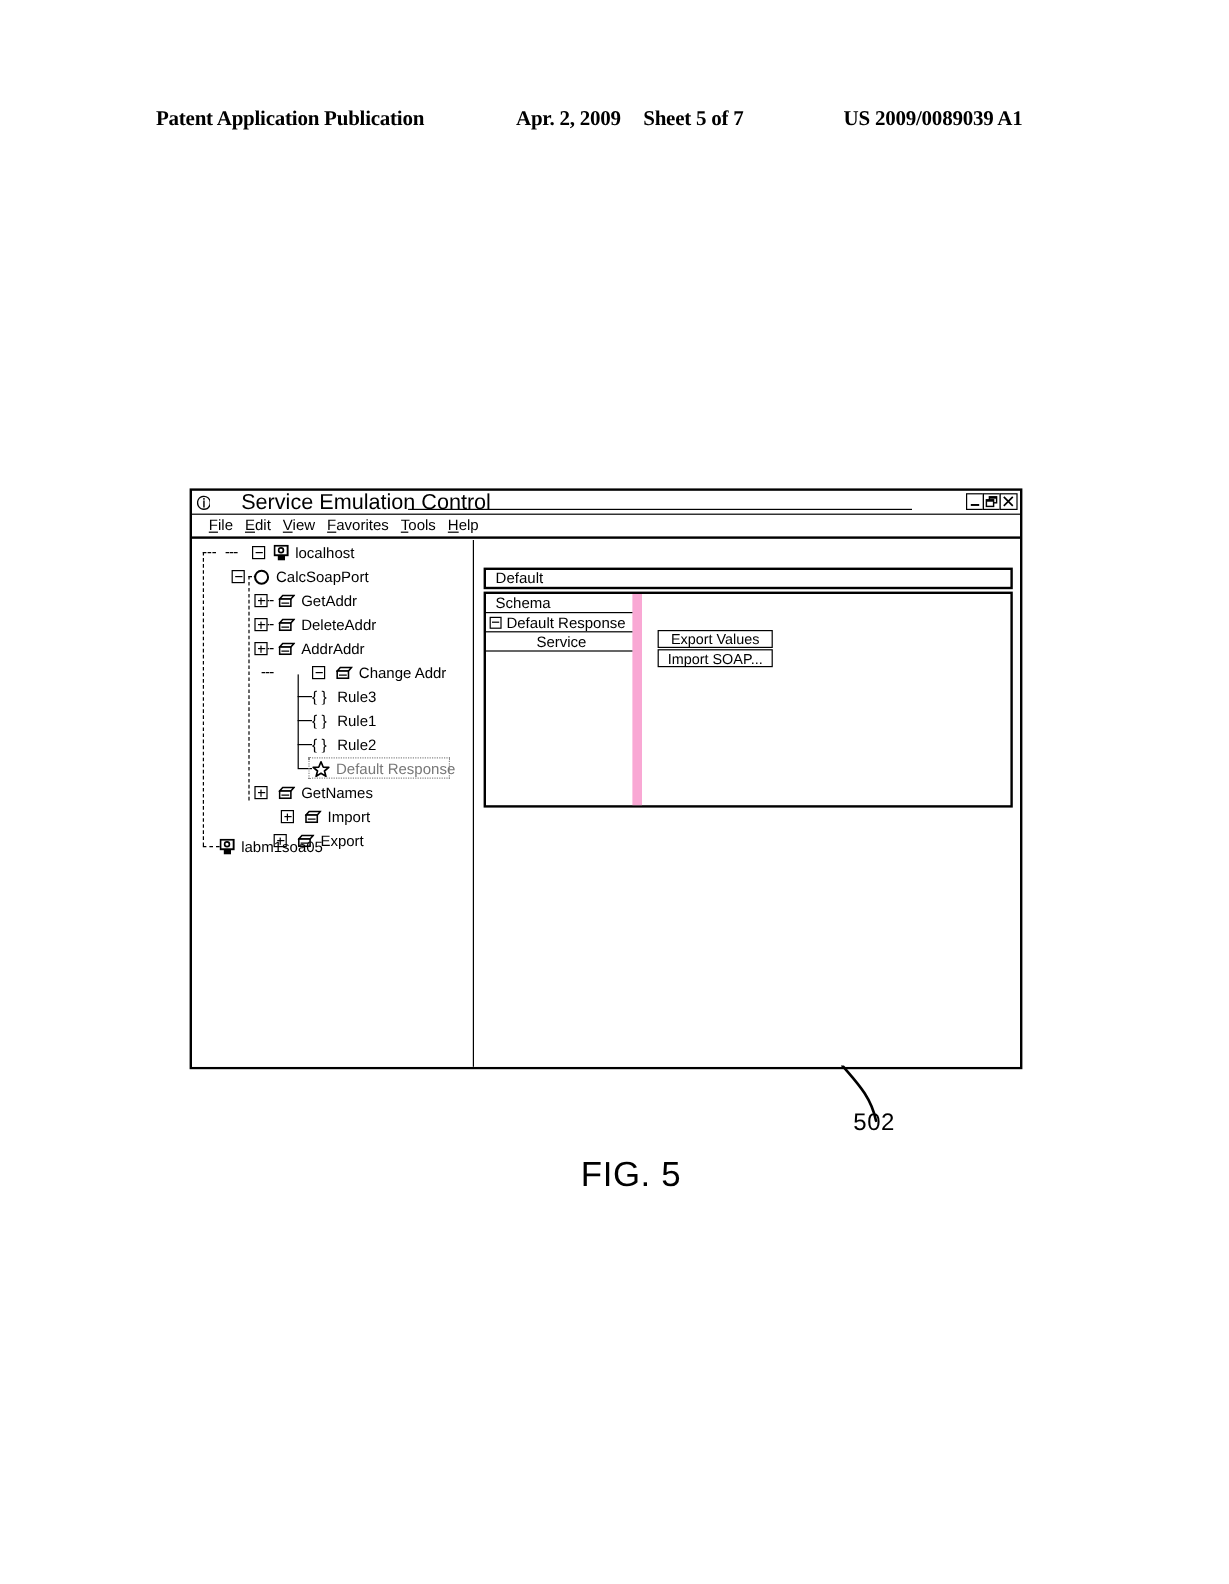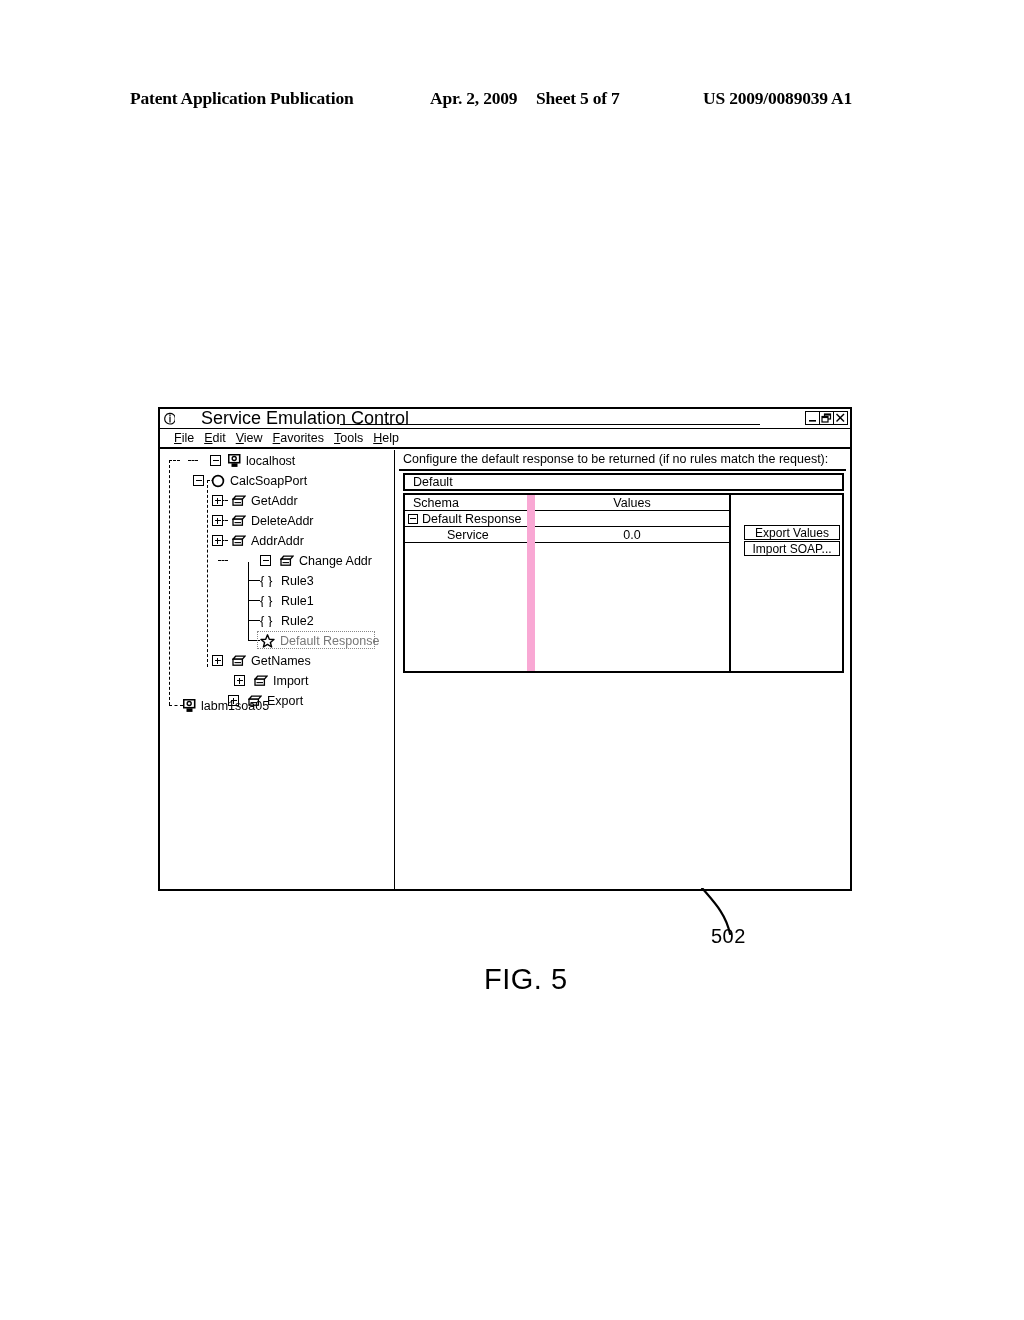--- a/index.html
+++ b/index.html
@@ -579,48 +579,38 @@
             </svg>
           </span>
           <span class="tlabel">labm1soa05</span>
         </div>
 
       </div>
     </div>
 
     <div class="detail-panel">
 
-      <div class="detail-instruction">Configure the default response to be returned (if no rules match the request):</div>
 
       <div class="default-field">
         <span>Default</span>
       </div>
 
       <div class="grid-area">
 
         <div class="col-schema">
           <div class="grid-hdr left">Schema</div>
           <div class="grid-row">
             <span class="collapse-box"></span>
             <span>Default Response</span>
           </div>
           <div class="grid-row indent">
             <span>Service</span>
           </div>
         </div>
 
-        <div class="col-values">
-          <div class="grid-hdr center">Values</div>
-          <div class="grid-row center">
-            <span></span>
-          </div>
-          <div class="grid-row center">
-            <span>0.0</span>
-          </div>
-        </div>
 
         <div class="col-buttons">
           <div class="side-btn b1">Export Values</div>
           <div class="side-btn b2">Import SOAP...</div>
         </div>
 
       </div>
     </div>
 
   </div>

